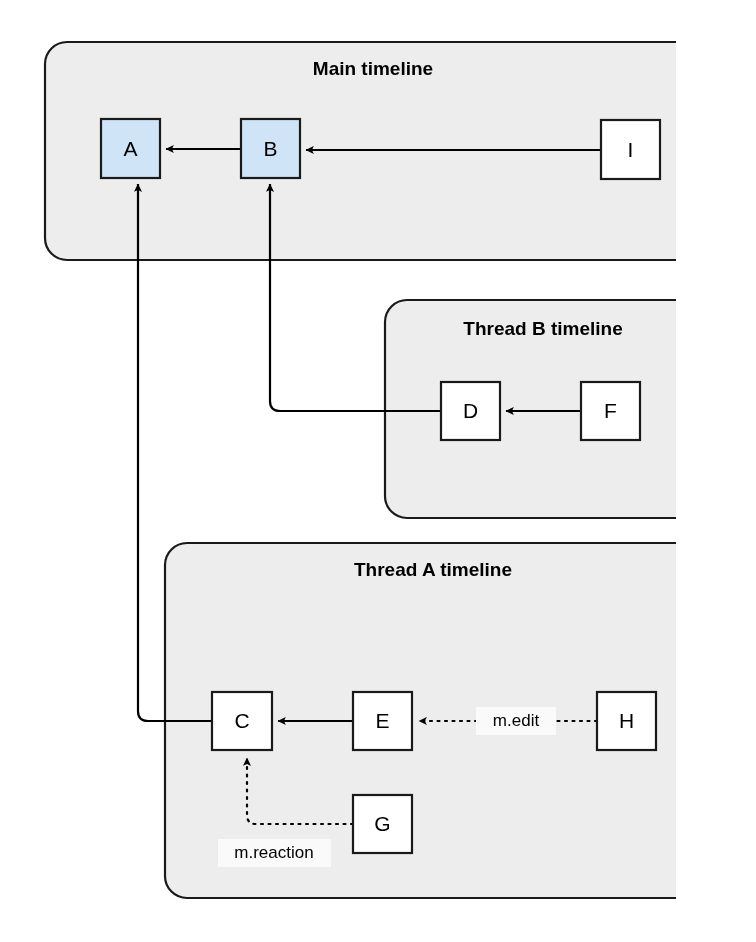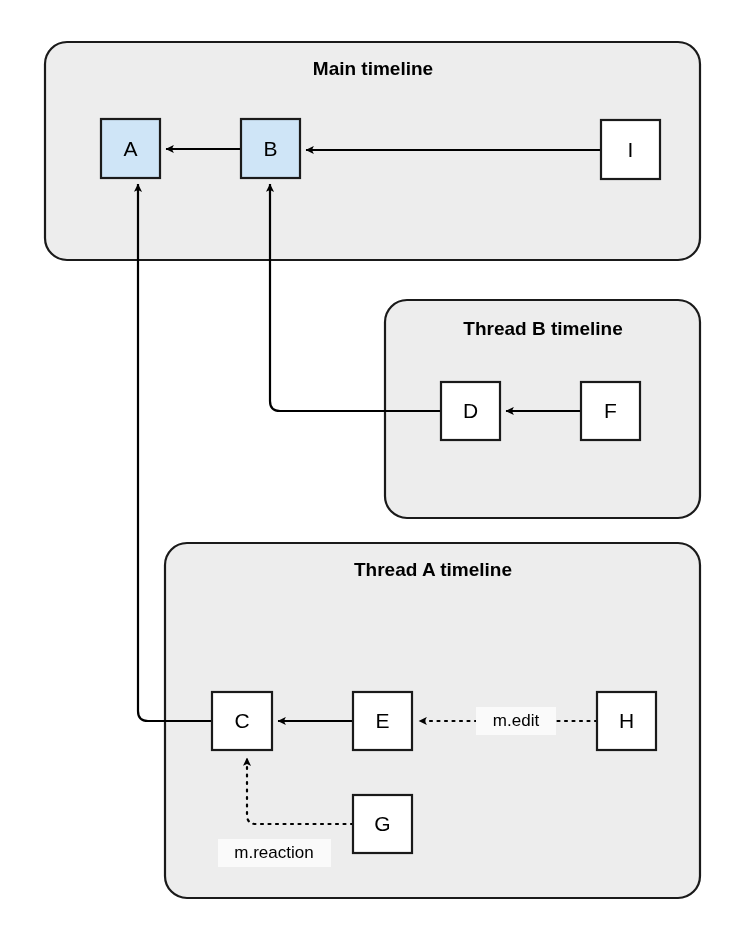--- a/index.html
+++ b/index.html
@@ -5,21 +5,21 @@
   html, body {
     margin: 0;
     padding: 0;
     background: #ffffff;
   }
   body {
     font-family: "Liberation Sans", sans-serif;
   }
   #canvas {
     position: relative;
-    width: 756px;
+    width: 676px;
     height: 942px;
     background: #ffffff;
     overflow: hidden;
   }
   svg.layer {
     position: absolute;
     left: 0;
     top: 0;
     width: 756px;
     height: 942px;

